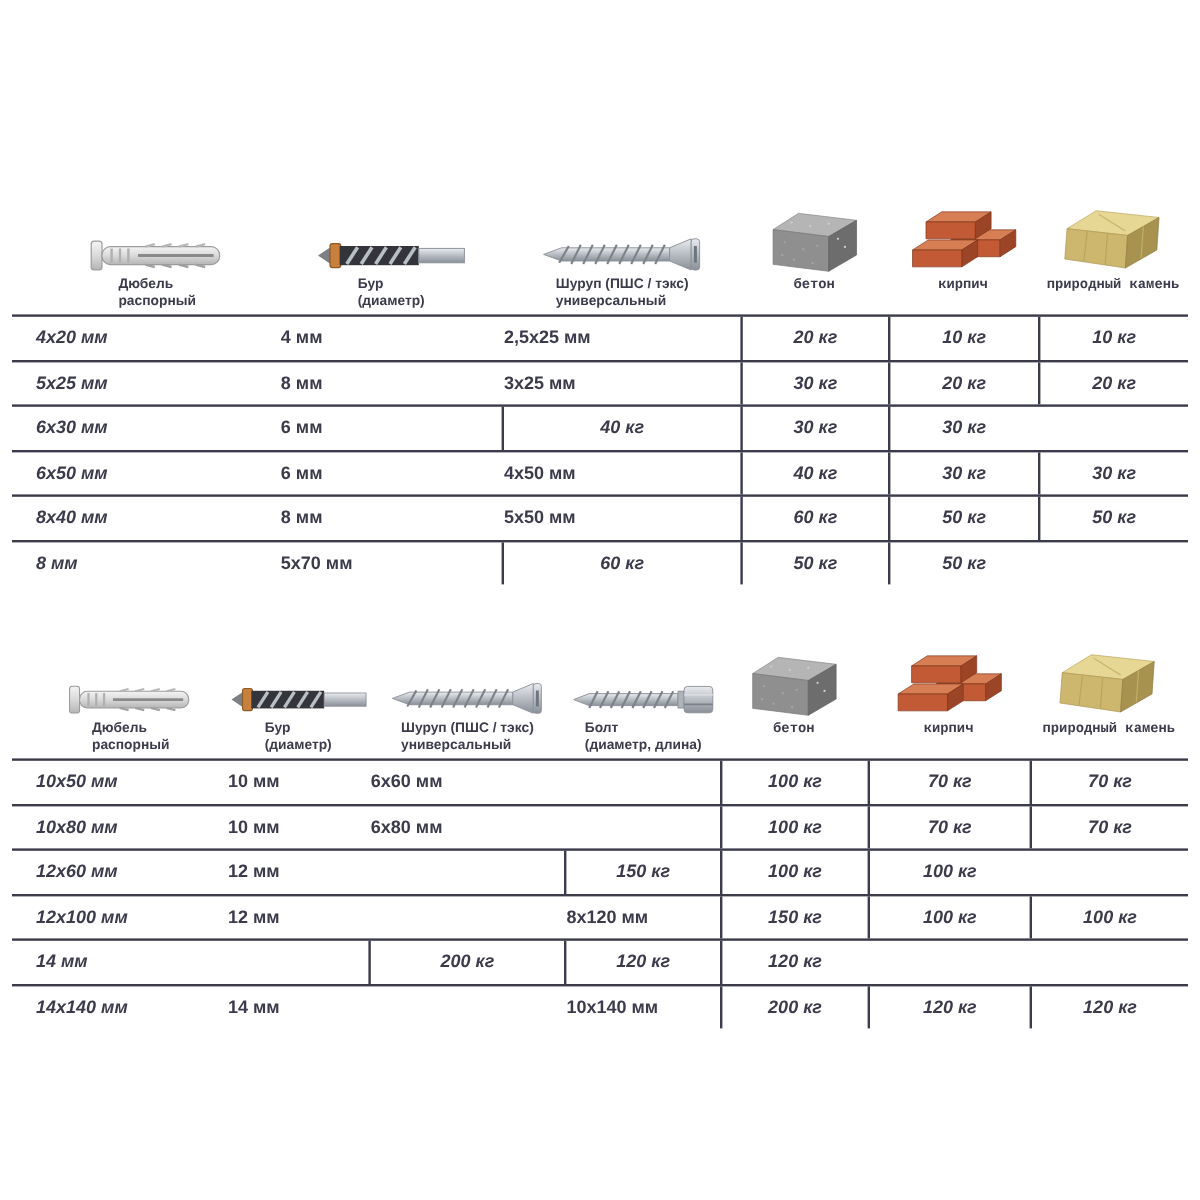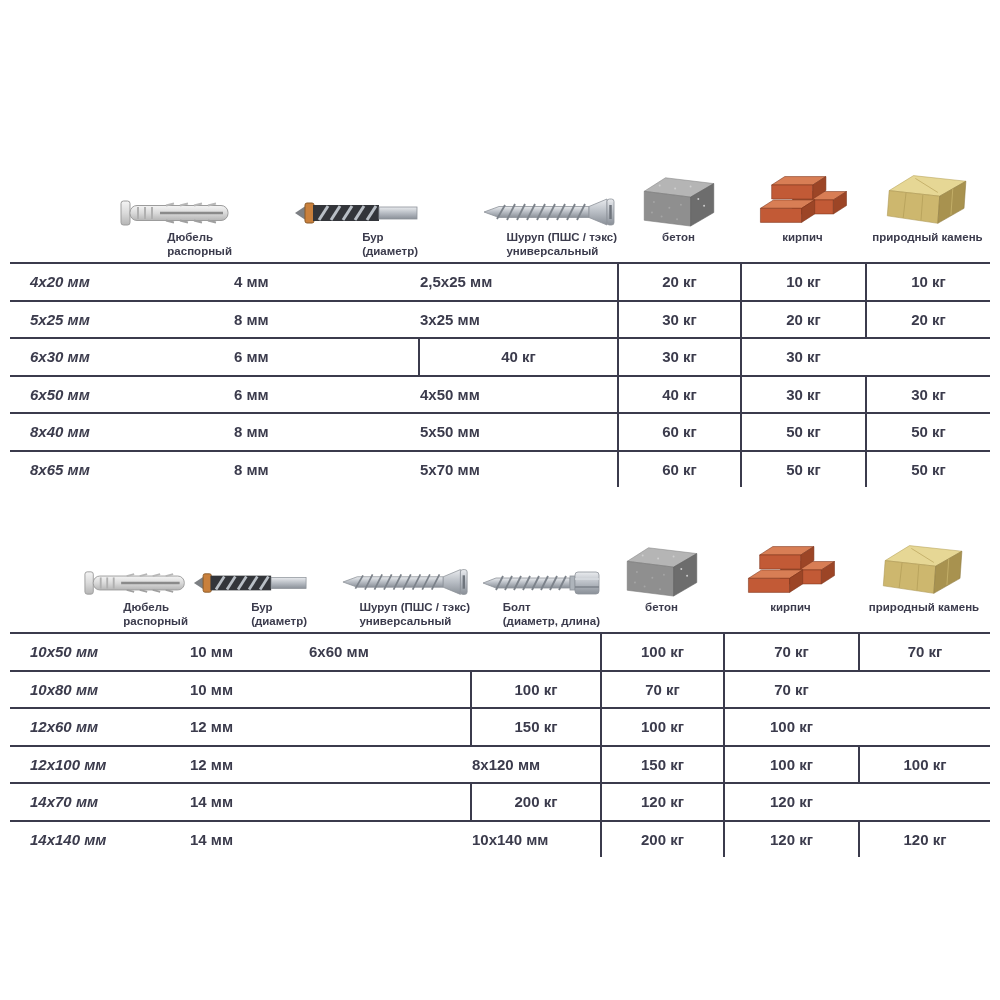--- a/index.html
+++ b/index.html
@@ -14,35 +14,35 @@
 
   .tbl { position:absolute; left:10px; width:980px; }
   .tbl-1 { top:172px; }
   .tbl-2 { top:542px; }
 
   .thead, .trow { display:grid; }
   .tbl-1 .thead, .tbl-1 .trow { grid-template-columns:222px 186px 199px 123px 125px 125px; }
   .tbl-2 .thead, .tbl-2 .trow { grid-template-columns:178px 119px 163px 130px 123px 135px 132px; }
 
   .hcell { display:flex; flex-direction:column; justify-content:flex-end; padding-bottom:4px; }
-  .hcell.left { align-items:flex-end; padding-left:2px; }
+  .hcell.left { align-items:center; padding-left:2px; }
   .thead > .hcell:first-child { padding-left:20px; }
-  .hcell.center { align-items:center; text-align:center; }
+  .hcell.center { align-items:center; text-align:center;font-family:Liberation Mono, monospace; }
   .hicon { height:56px; display:flex; align-items:flex-end; }
   .hcell.center .hicon { justify-content:center; }
   .hlabel {
     margin-top:3px; min-height:27px;
     font-size:11.5px; font-weight:700; line-height:1.18;
     white-space:pre-line;
   }
 
   .trow { height:37.5px; border-top:2px solid var(--line); }
   .tcell { display:flex; align-items:center; font-size:15px; font-weight:700; padding-left:2px; overflow:visible; }
   .trow > .tcell:first-child { padding-left:20px;font-style:italic; }
-  .tcell.center { justify-content:center; padding-left:0; }
+  .tcell.center { justify-content:center; padding-left:0;font-style:italic; }
   .tcell.sep { border-left:2px solid var(--line); }
 
   .svg-dowel    { width:112px; height:30px; }
   .svg-drill    { width:124px; height:30px; }
   .svg-screw    { width:134px; height:32px; }
   .svg-bolt     { width:118px; height:30px; }
   .svg-concrete { width:78px;  height:56px; }
   .svg-brick    { width:92px;  height:58px; }
   .svg-stone    { width:92px;  height:58px; }
   .hicon svg { flex-shrink:0; display:block; }
@@ -261,21 +261,20 @@
         </div>
         <div class="trow">
           <div class="tcell left">8x40 мм</div>
           <div class="tcell left">8 мм</div>
           <div class="tcell left">5x50 мм</div>
           <div class="tcell center sep">60 кг</div>
           <div class="tcell center sep">50 кг</div>
           <div class="tcell center sep">50 кг</div>
         </div>
         <div class="trow">
-          <div class="tcell left">8x65 мм</div>
           <div class="tcell left">8 мм</div>
           <div class="tcell left">5x70 мм</div>
           <div class="tcell center sep">60 кг</div>
           <div class="tcell center sep">50 кг</div>
           <div class="tcell center sep">50 кг</div>
         </div>
       </div>
   </section>
 
   <section class="tbl tbl-2">
@@ -347,20 +346,21 @@
           <div class="tcell left">10 мм</div>
           <div class="tcell left">6x60 мм</div>
           <div class="tcell left"></div>
           <div class="tcell center sep">100 кг</div>
           <div class="tcell center sep">70 кг</div>
           <div class="tcell center sep">70 кг</div>
         </div>
         <div class="trow">
           <div class="tcell left">10x80 мм</div>
           <div class="tcell left">10 мм</div>
+          <div class="tcell left">6x80 мм</div>
           <div class="tcell left"></div>
           <div class="tcell center sep">100 кг</div>
           <div class="tcell center sep">70 кг</div>
           <div class="tcell center sep">70 кг</div>
         </div>
         <div class="trow">
           <div class="tcell left">12x60 мм</div>
           <div class="tcell left">12 мм</div>
           <div class="tcell left"></div>
           <div class="tcell center sep">150 кг</div>
@@ -370,21 +370,20 @@
         <div class="trow">
           <div class="tcell left">12x100 мм</div>
           <div class="tcell left">12 мм</div>
           <div class="tcell left"></div>
           <div class="tcell left">8x120 мм</div>
           <div class="tcell center sep">150 кг</div>
           <div class="tcell center sep">100 кг</div>
           <div class="tcell center sep">100 кг</div>
         </div>
         <div class="trow">
-          <div class="tcell left">14x70 мм</div>
           <div class="tcell left">14 мм</div>
           <div class="tcell left"></div>
           <div class="tcell center sep">200 кг</div>
           <div class="tcell center sep">120 кг</div>
           <div class="tcell center sep">120 кг</div>
         </div>
         <div class="trow">
           <div class="tcell left">14x140 мм</div>
           <div class="tcell left">14 мм</div>
           <div class="tcell left"></div>

